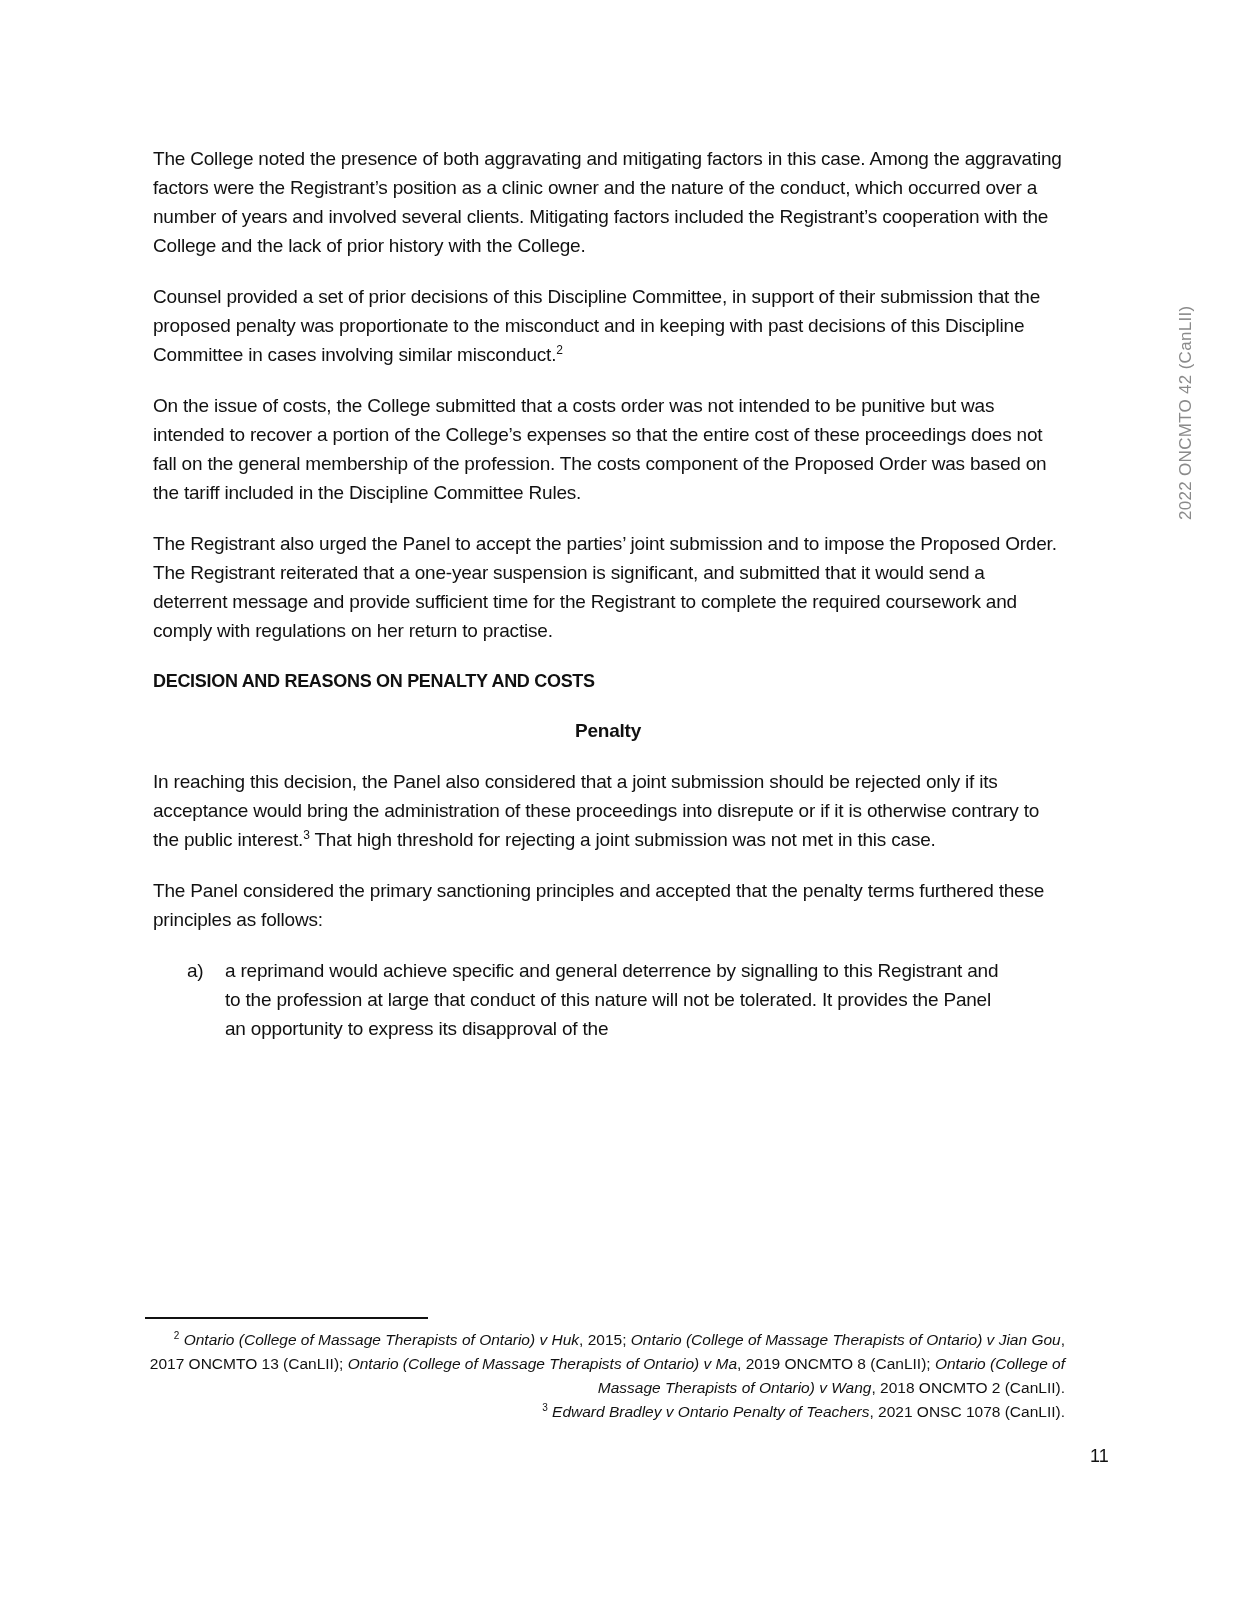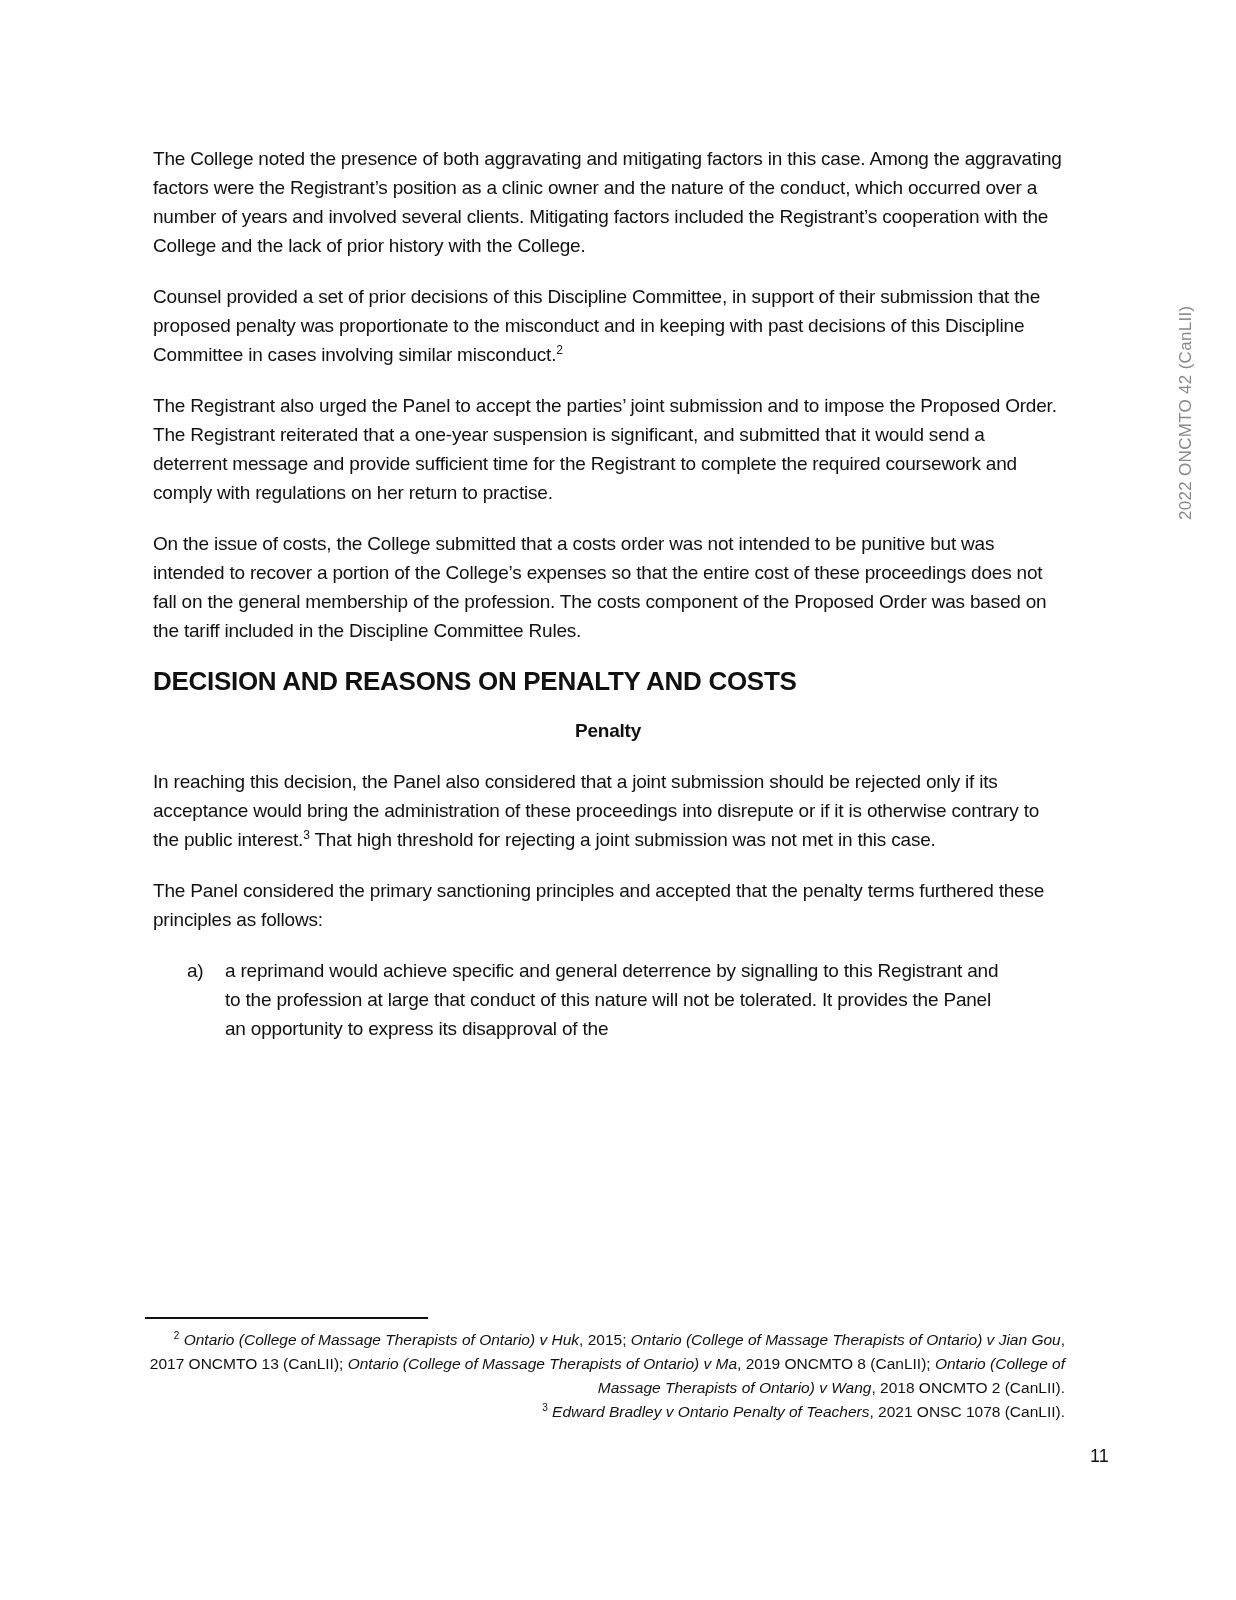--- a/index.html
+++ b/index.html
@@ -3,21 +3,21 @@
 <meta charset="utf-8">
 <style>
   html, body { margin: 0; padding: 0; background: #ffffff; }
   body { width: 1236px; height: 1600px; position: relative; overflow: hidden;
          font-family: "Liberation Sans", sans-serif; color: #111; }
   .page { position: absolute; left: 0; top: 0; width: 1236px; height: 1600px; }
   .body-text { position: absolute; left: 153px; width: 910px;
                font-family: "Liberation Sans Narrow", "Liberation Sans", sans-serif;
                font-size: 19px; line-height: 29px; letter-spacing: -0.2px; color: #111; }
   .p { margin: 0 0 22px 0; }
-  .heading { font-weight: bold; font-size: 26px; margin: 22px 0 20px 0; letter-spacing: -0.3px; }
+  .heading { font-weight: bold; font-size: 18px; margin: 22px 0 20px 0; letter-spacing: -0.3px; }
   .subheading { font-weight: bold; font-size: 19px; margin: 0 0 22px 0; text-align: center; }
   sup { font-size: 12px; line-height: 0; vertical-align: 7px; }
   .list-item { display: flex; margin: 0 0 0 34px; }
   .list-marker { width: 38px; flex: none; }
   .list-text { flex: 1; padding-right: 60px; }
   .footnote-rule { position: absolute; left: 145px; top: 1317px; width: 283px; height: 2px; background: #111; }
   .footnotes { position: absolute; left: 145px; top: 1328px; width: 920px;
                font-family: "Liberation Sans Narrow", "Liberation Sans", sans-serif;
                font-size: 15.5px; line-height: 24px; color: #111; }
   .footnotes sup { font-size: 10px; vertical-align: 6px; }
@@ -31,22 +31,22 @@
 </head>
 <body>
 
 <div class="page">
 
   <div class="watermark">2022 ONCMTO 42 (CanLII)</div>
 
   <div class="body-text" style="top:144px;">
     <p class="p">The College noted the presence of both aggravating and mitigating factors in this case. Among the aggravating factors were the Registrant’s position as a clinic owner and the nature of the conduct, which occurred over a number of years and involved several clients. Mitigating factors included the Registrant’s cooperation with the College and the lack of prior history with the College.</p>
     <p class="p"><span>Counsel provided a set of prior decisions of this Discipline Committee, in support of their submission that the proposed penalty was proportionate to the misconduct and in keeping with past decisions of this Discipline Committee in cases involving similar misconduct.</span><sup>2</sup></p>
+    <p class="p">On the issue of costs, the College submitted that a costs order was not intended to be punitive but was intended to recover a portion of the College’s expenses so that the entire cost of these proceedings does not fall on the general membership of the profession. The costs component of the Proposed Order was based on the tariff included in the Discipline Committee Rules.</p>
     <p class="p">The Registrant also urged the Panel to accept the parties’ joint submission and to impose the Proposed Order. The Registrant reiterated that a one-year suspension is significant, and submitted that it would send a deterrent message and provide sufficient time for the Registrant to complete the required coursework and comply with regulations on her return to practise.</p>
-    <p class="p">On the issue of costs, the College submitted that a costs order was not intended to be punitive but was intended to recover a portion of the College’s expenses so that the entire cost of these proceedings does not fall on the general membership of the profession. The costs component of the Proposed Order was based on the tariff included in the Discipline Committee Rules.</p>
 
     <div class="heading">DECISION AND REASONS ON PENALTY AND COSTS</div>
     <div class="subheading">Penalty</div>
 
     <p class="p"><span>In reaching this decision, the Panel also considered that a joint submission should be rejected only if its acceptance would bring the administration of these proceedings into disrepute or if it is otherwise contrary to the public interest.</span><sup>3</sup><span> That high threshold for rejecting a joint submission was not met in this case.</span></p>
     <p class="p">The Panel considered the primary sanctioning principles and accepted that the penalty terms furthered these principles as follows:</p>
 
     <div class="list-item">
       <span class="list-marker">a)</span>
       <span class="list-text">a reprimand would achieve specific and general deterrence by signalling to this Registrant and to the profession at large that conduct of this nature will not be tolerated. It provides the Panel an opportunity to express its disapproval of the</span>

